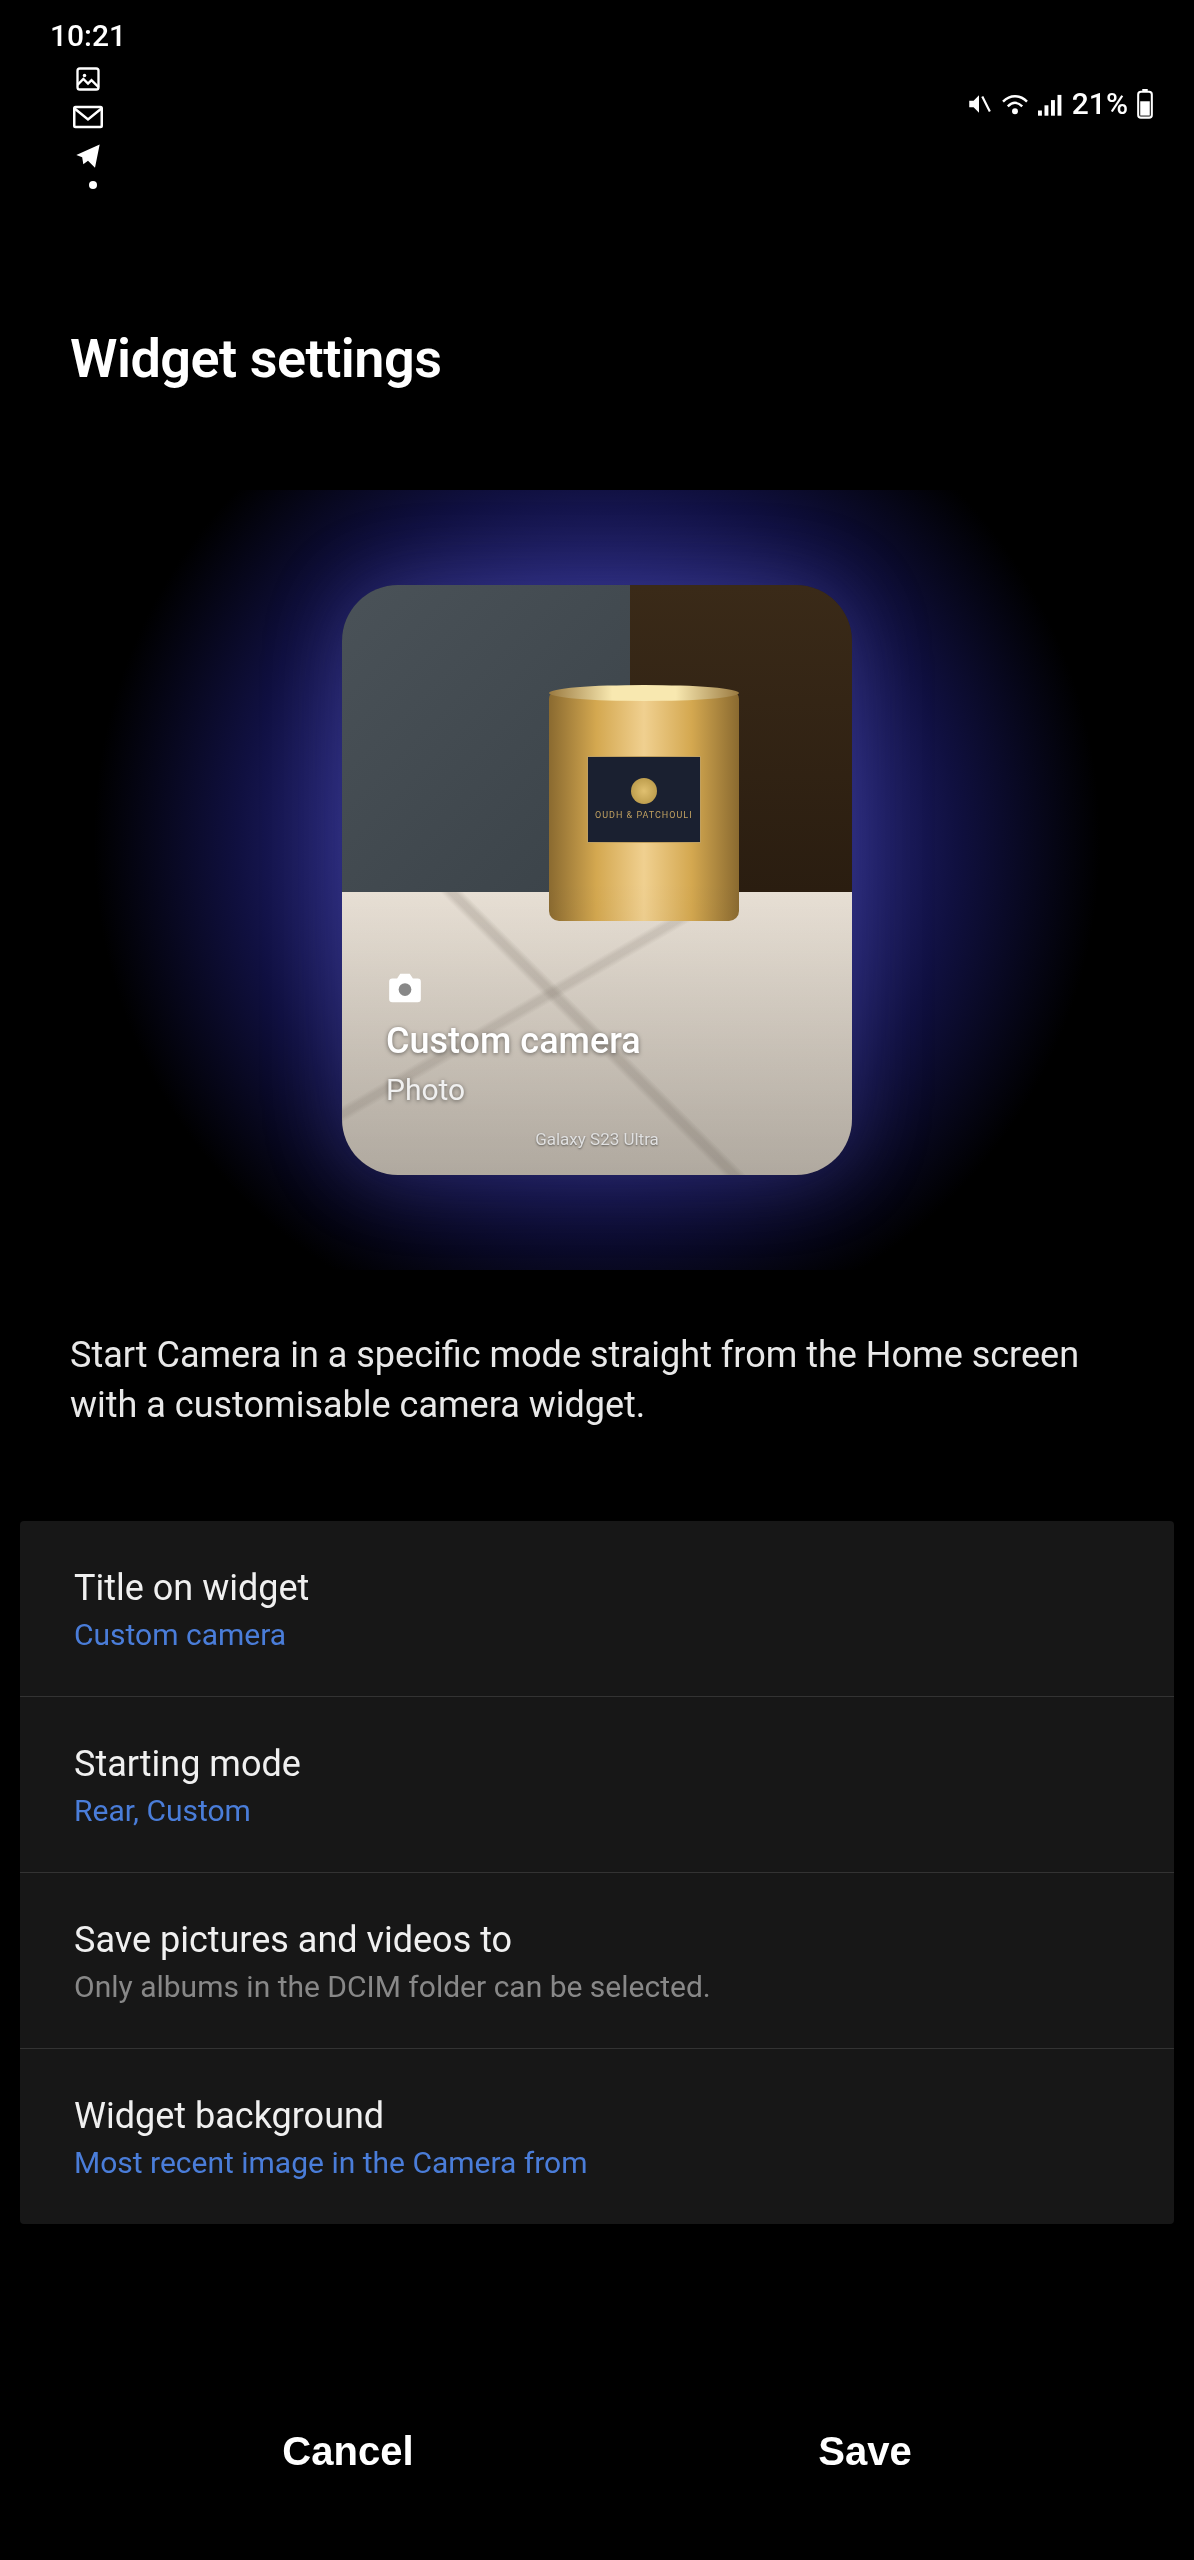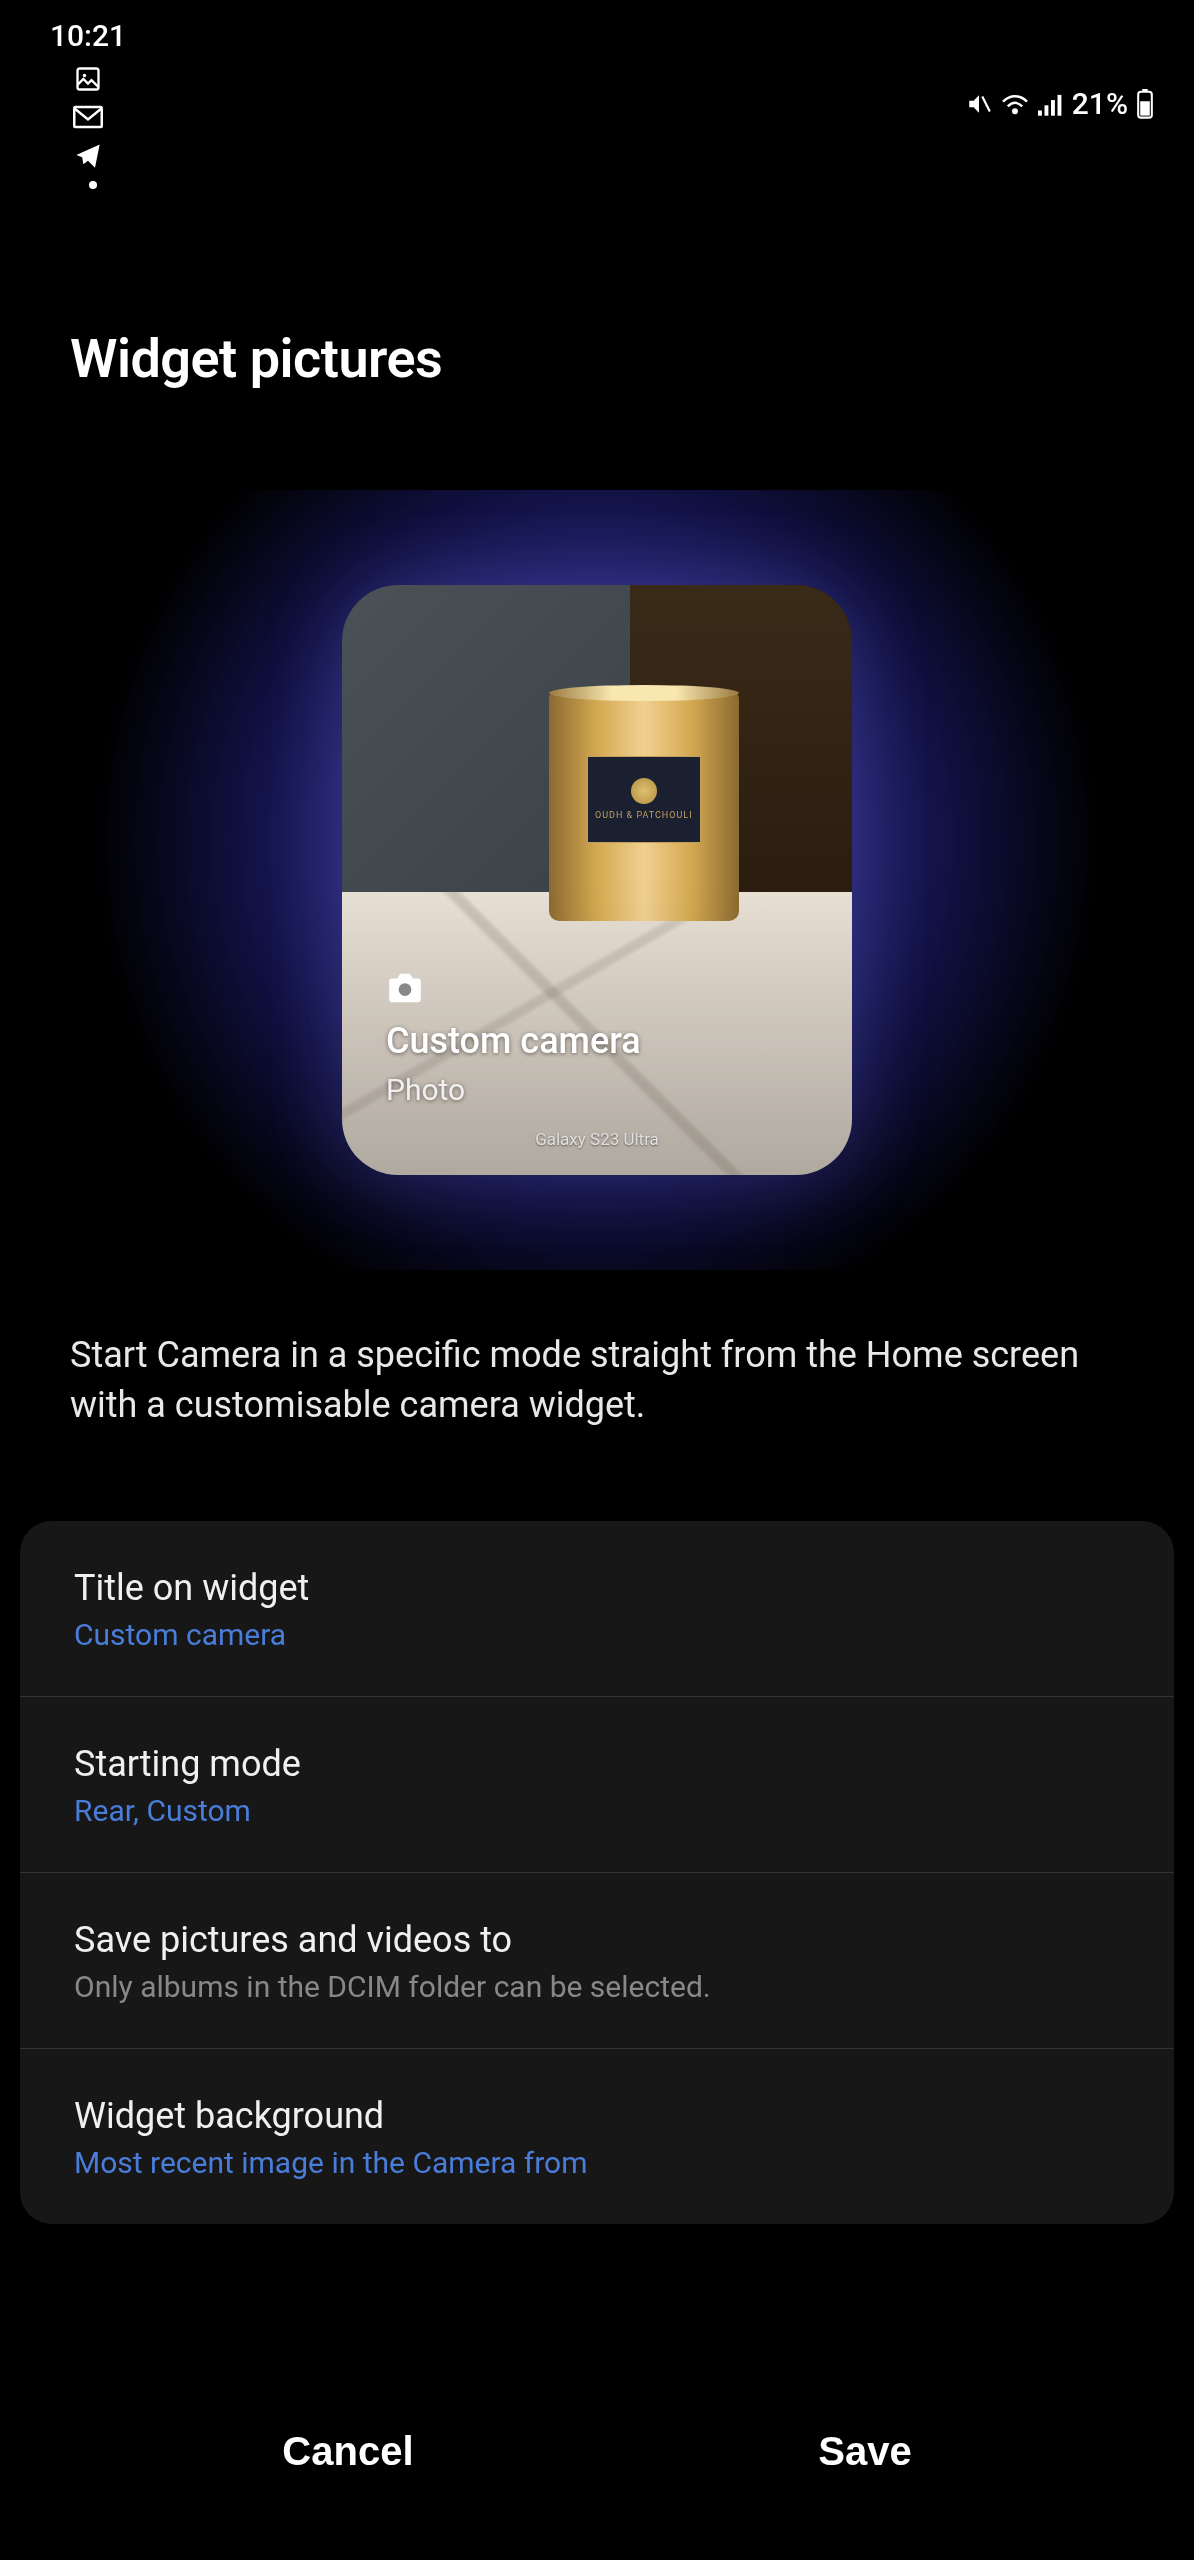--- a/index.html
+++ b/index.html
@@ -198,21 +198,21 @@
     font-size: 36px;
     line-height: 1.4;
     color: #e8e8e8;
     padding: 60px 70px 50px 70px;
   }
 
   
   .settings-list {
     margin: 40px 20px 0 20px;
     background: #171717;
-    border-radius: 32px;
+    border-radius: 4px;
     overflow: hidden;
   }
   .setting-item {
     padding: 46px 54px 44px 54px;
     border-bottom: 1px solid #333;
   }
   .setting-item:last-child {
     border-bottom: none;
   }
   .setting-title {
@@ -302,21 +302,21 @@
     <span class="status-icon">
       <svg width="18" height="30" viewBox="0 0 12 22" fill="none">
           <rect x="1" y="2" width="10" height="19" rx="2" stroke="#fff" stroke-width="1.5"></rect>
           <rect x="4" y="0" width="4" height="2" fill="#fff"></rect>
           <rect x="2.5" y="9" width="7" height="10.5" fill="#fff"></rect>
         </svg>
     </span>
   </div>
 </div>
 
-<h1 class="page-title">Widget pictures</h1>
+<h1 class="page-title">Widget settings</h1>
 
 <div class="preview-area">
   <div class="preview-glow"></div>
   <div class="widget-card">
     <div class="widget-bg">
       <div class="widget-bg-top">
         <div class="widget-bg-wall-left"></div>
         <div class="widget-bg-wall-right"></div>
       </div>
       <div class="widget-bg-bottom"></div>

